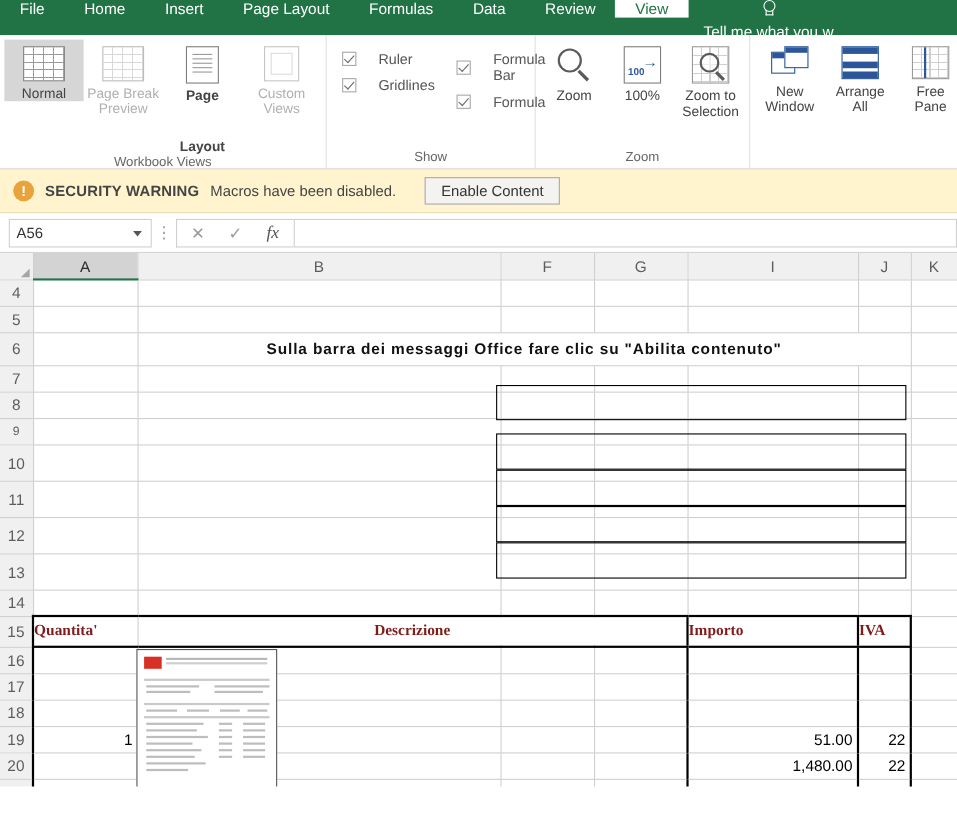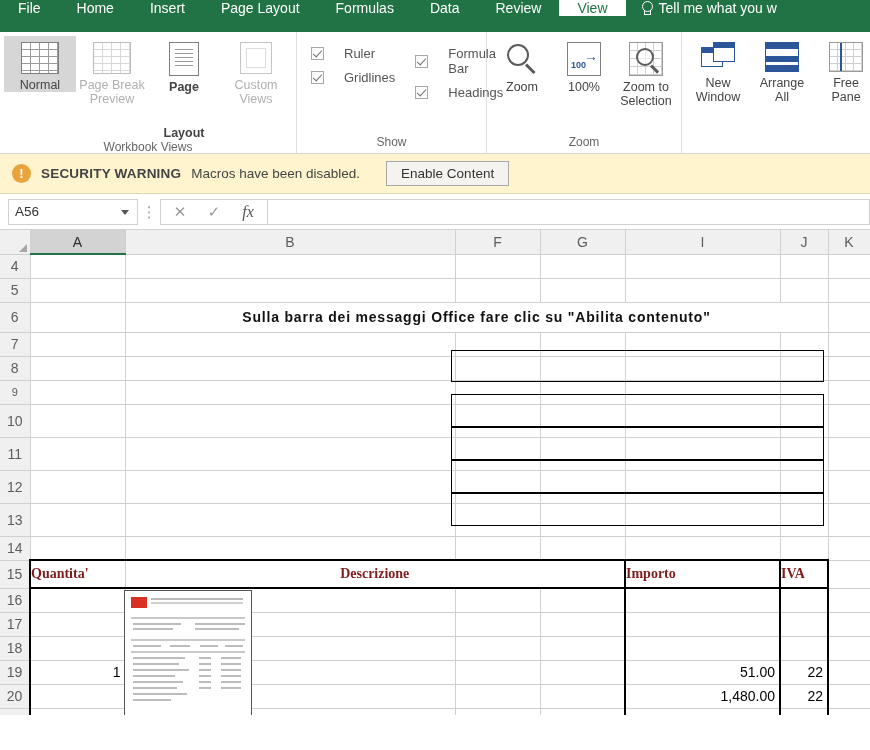--- a/index.html
+++ b/index.html
@@ -33,20 +33,21 @@
   .tabbar .tab.active {
     background: #ffffff;
     color: #217346;
   }
   .tabbar .tellme {
     display: flex;
     align-items: center;
     padding: 0 10px 0 14px;
     gap: 6px;
     white-space: nowrap;
+    flex-direction: column;
   }
   .bulb {
     display: inline-block;
     width: 13px; height: 15px;
     position: relative;
   }
   .bulb::before {
     content: "";
     position: absolute;
     left: 2px; top: 0;
@@ -557,21 +558,21 @@
         </div>
       </div>
       <div class="checks" style="padding-left:14px;">
         <div class="checkcol">
           <div class="checkrow">
             <span class="chk on"></span>
             <span class="clbl">Formula Bar</span>
           </div>
           <div class="checkrow">
             <span class="chk on"></span>
-            <span class="clbl">Headings</span>
+            <span class="clbl">Formula</span>
           </div>
         </div>
       </div>
     </div>
     <div class="rgroup-title">Show</div>
   </div>
 
   <div class="rgroup" style="width:195px;">
     <div class="rgroup-items">
       <div class="bigbtn">

